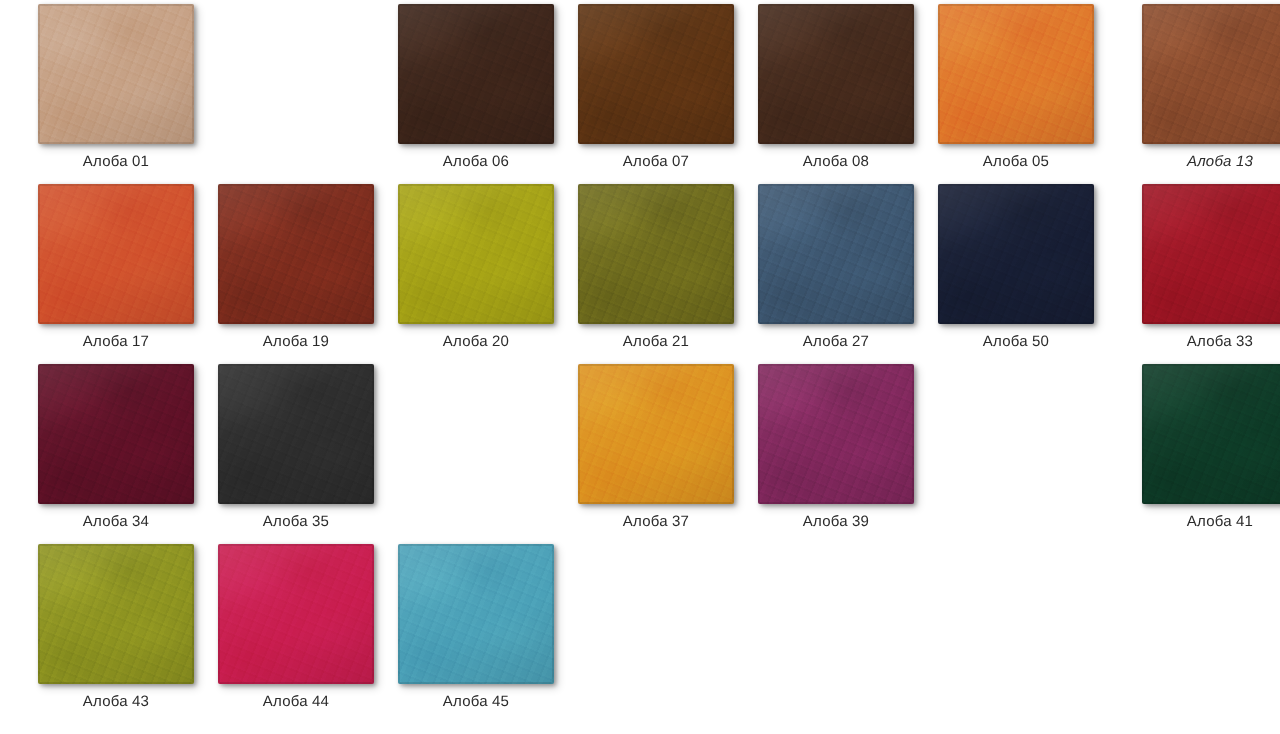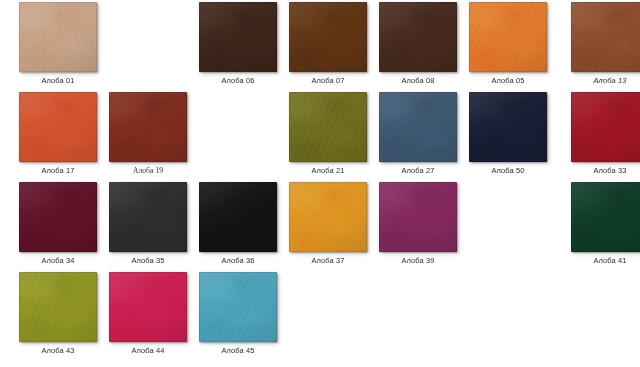--- a/index.html
+++ b/index.html
@@ -148,27 +148,35 @@
     </div>
     <div class="swatch-row" style="top: 92px;">
       <div class="swatch-cell" style="left: 3px;">
         <div class="swatch-chip" title="Алоба 17" style="background: rgb(209, 81, 44);">
           <span class="grain"></span>
           <span class="sheen"></span>
           <span class="edge"></span>
         </div>
         <div class="swatch-label">Алоба 17</div>
       </div>
-      <div class="swatch-cell" style="left: 93px; font-family: Liberation Serif, serif;">
+      <div class="swatch-cell" style="left: 93px;">
         <div class="swatch-chip" title="Алоба 19" style="background: rgb(124, 43, 28);">
           <span class="grain"></span>
           <span class="sheen"></span>
           <span class="edge"></span>
         </div>
         <div class="swatch-label">Алоба 19</div>
+      </div>
+      <div class="swatch-cell" style="left: 183px;">
+        <div class="swatch-chip" title="Алоба 20" style="background: rgb(165, 162, 21);">
+          <span class="grain"></span>
+          <span class="sheen"></span>
+          <span class="edge"></span>
+        </div>
+        <div class="swatch-label">Алоба 20</div>
       </div>
       <div class="swatch-cell" style="left: 273px;">
         <div class="swatch-chip" title="Алоба 21" style="background: rgb(110, 107, 28);">
           <span class="grain"></span>
           <span class="sheen"></span>
           <span class="edge"></span>
         </div>
         <div class="swatch-label">Алоба 21</div>
       </div>
       <div class="swatch-cell" style="left: 363px;">
@@ -206,28 +214,20 @@
         <div class="swatch-label">Алоба 34</div>
       </div>
       <div class="swatch-cell" style="left: 93px;">
         <div class="swatch-chip" title="Алоба 35" style="background: rgb(44, 44, 44);">
           <span class="grain"></span>
           <span class="sheen"></span>
           <span class="edge"></span>
         </div>
         <div class="swatch-label">Алоба 35</div>
       </div>
-      <div class="swatch-cell" style="left: 183px;">
-        <div class="swatch-chip" title="Алоба 36" style="background: rgb(20, 18, 16);">
-          <span class="grain"></span>
-          <span class="sheen"></span>
-          <span class="edge"></span>
-        </div>
-        <div class="swatch-label">Алоба 36</div>
-      </div>
       <div class="swatch-cell" style="left: 273px;">
         <div class="swatch-chip" title="Алоба 37" style="background: rgb(221, 147, 32);">
           <span class="grain"></span>
           <span class="sheen"></span>
           <span class="edge"></span>
         </div>
         <div class="swatch-label">Алоба 37</div>
       </div>
       <div class="swatch-cell" style="left: 363px;">
         <div class="swatch-chip" title="Алоба 39" style="background: rgb(128, 39, 92);">

